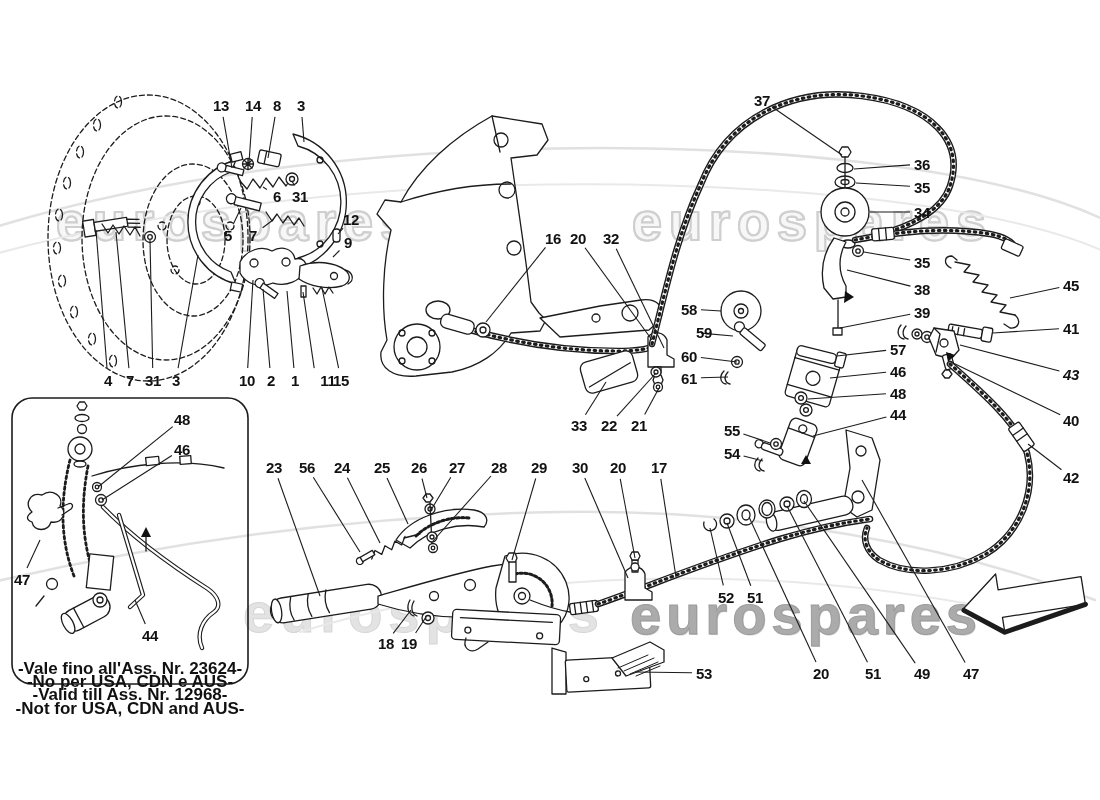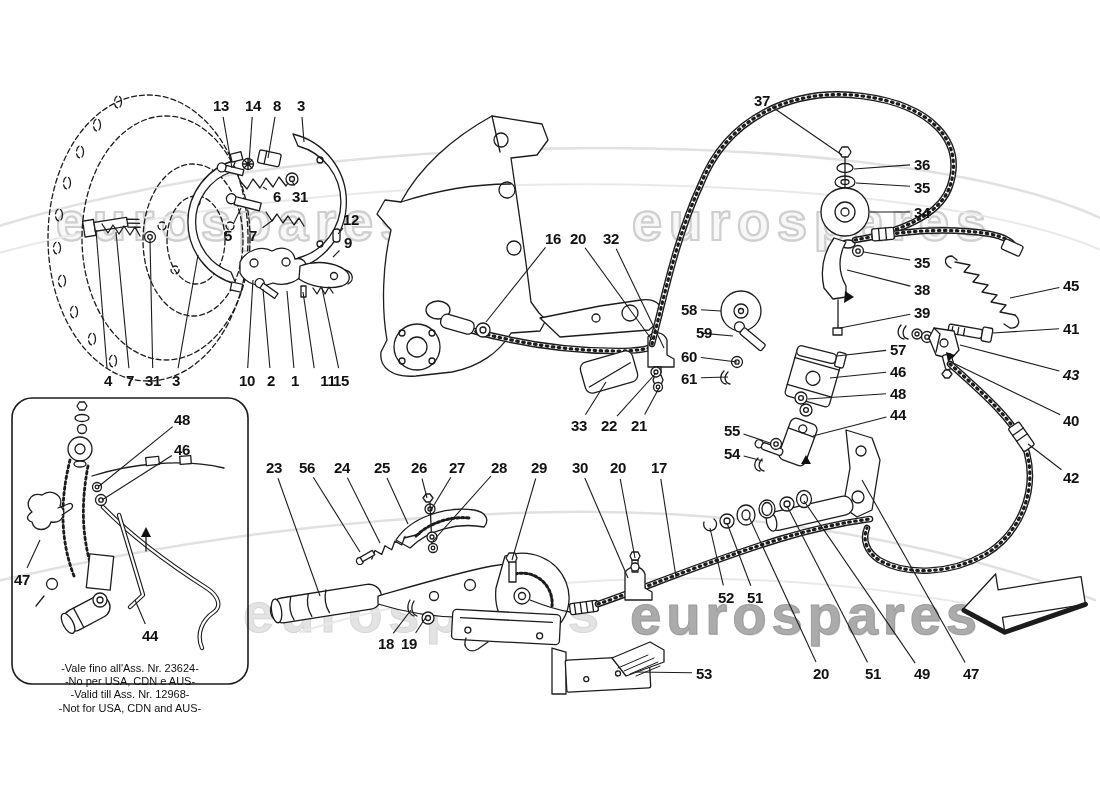--- a/index.html
+++ b/index.html
@@ -27,22 +27,22 @@
   .art .cw{stroke:#ffffff;stroke-width:3.8;}
   .art .ct{stroke-width:3.2;stroke-dasharray:1.5 4.5;}
   .art .tb{stroke-width:4.4;}
   .art .tw{stroke:#ffffff;stroke-width:2.2;}
   .art .chain{stroke-width:2.8;stroke-dasharray:2.5 3;}
   .art .teeth{stroke-dasharray:2.5 2.5;stroke-width:3;}
   .art .thin{stroke-width:1;}
   .leaders line{stroke:#1c1c1c;stroke-width:1.1;}
   .callout{position:absolute;transform:translate(-50%,-50%);font-weight:700;font-size:15px;
       color:#111;letter-spacing:-0.3px;}
-  .note{position:absolute;left:14px;top:662px;width:232px;text-align:center;font-weight:400;
-      font-size:11px;line-height:13.2px;color:#111;}
+  .note{position:absolute;left:14px;top:662px;width:232px;text-align:center;font-weight:700;
+      font-size:17px;line-height:13.2px;color:#111;}
 </style>
 </head>
 <body>
 
 <div class="stage">
 
   <div class="wm wm-outline wm-tl">eurospares</div>
   <div class="wm wm-outline wm-tr">eurospares</div>
   <div class="wm wm-bl">eurospares</div>
   <div class="wm wm-br">eurospares</div>

